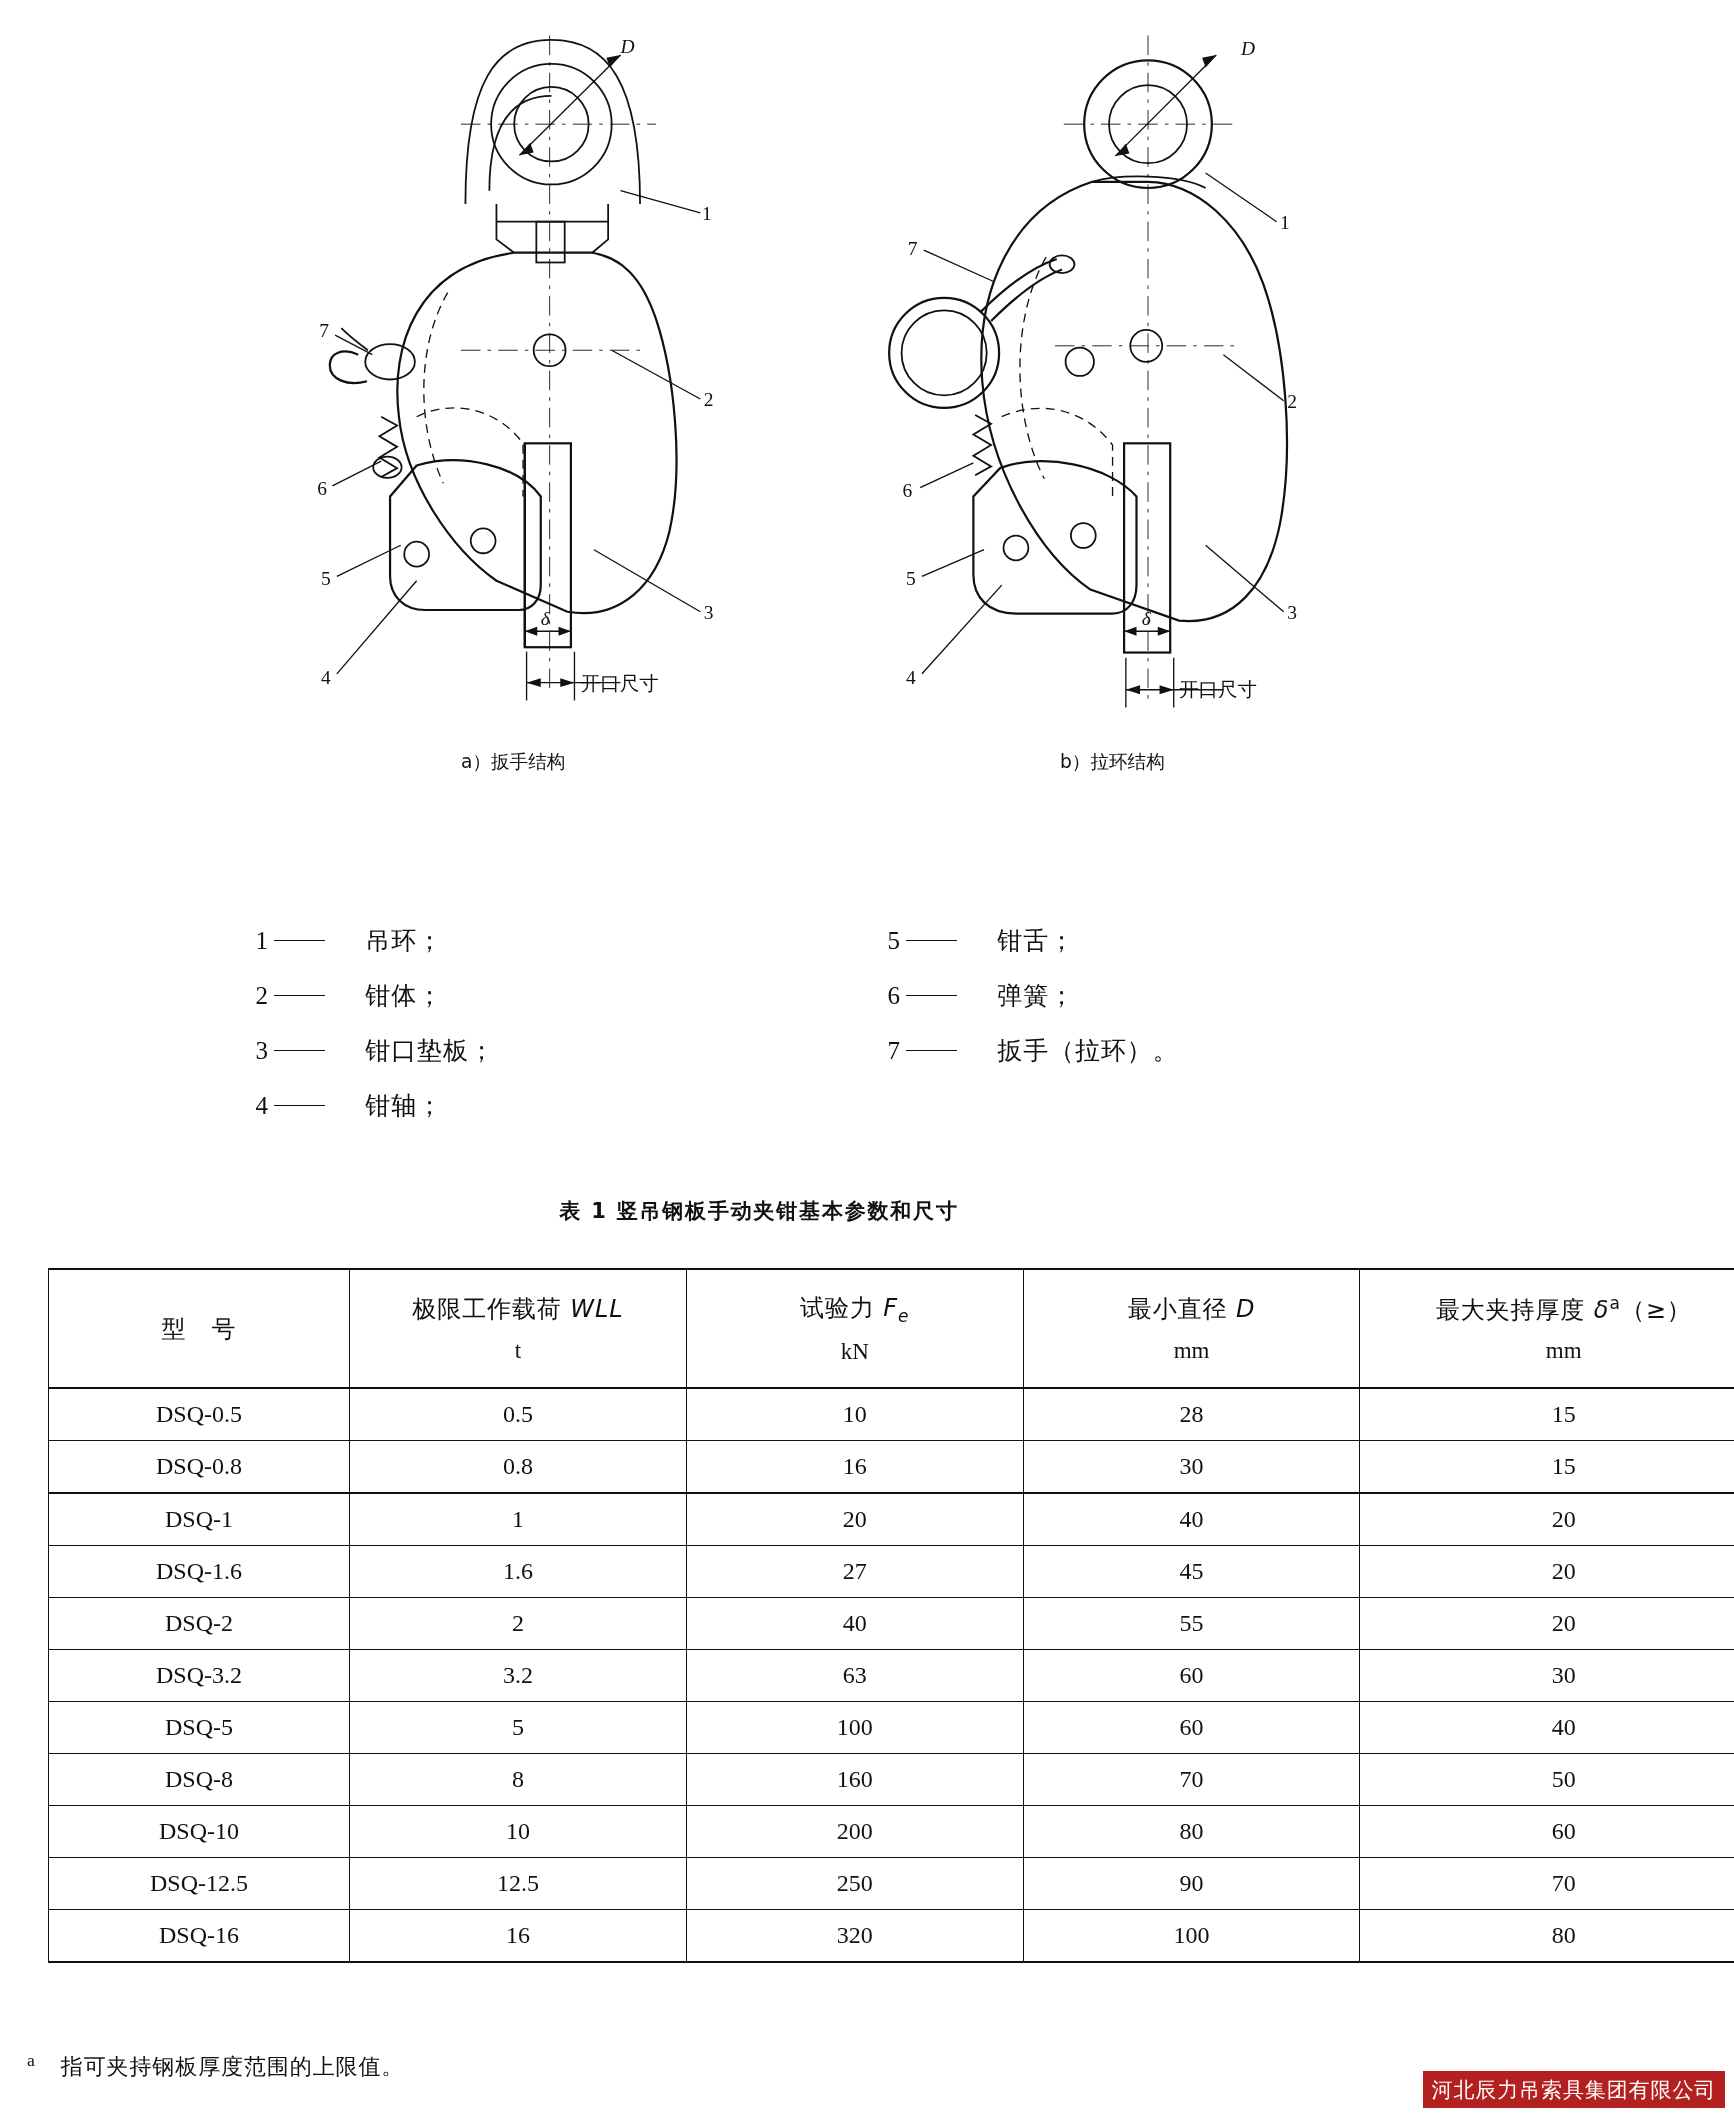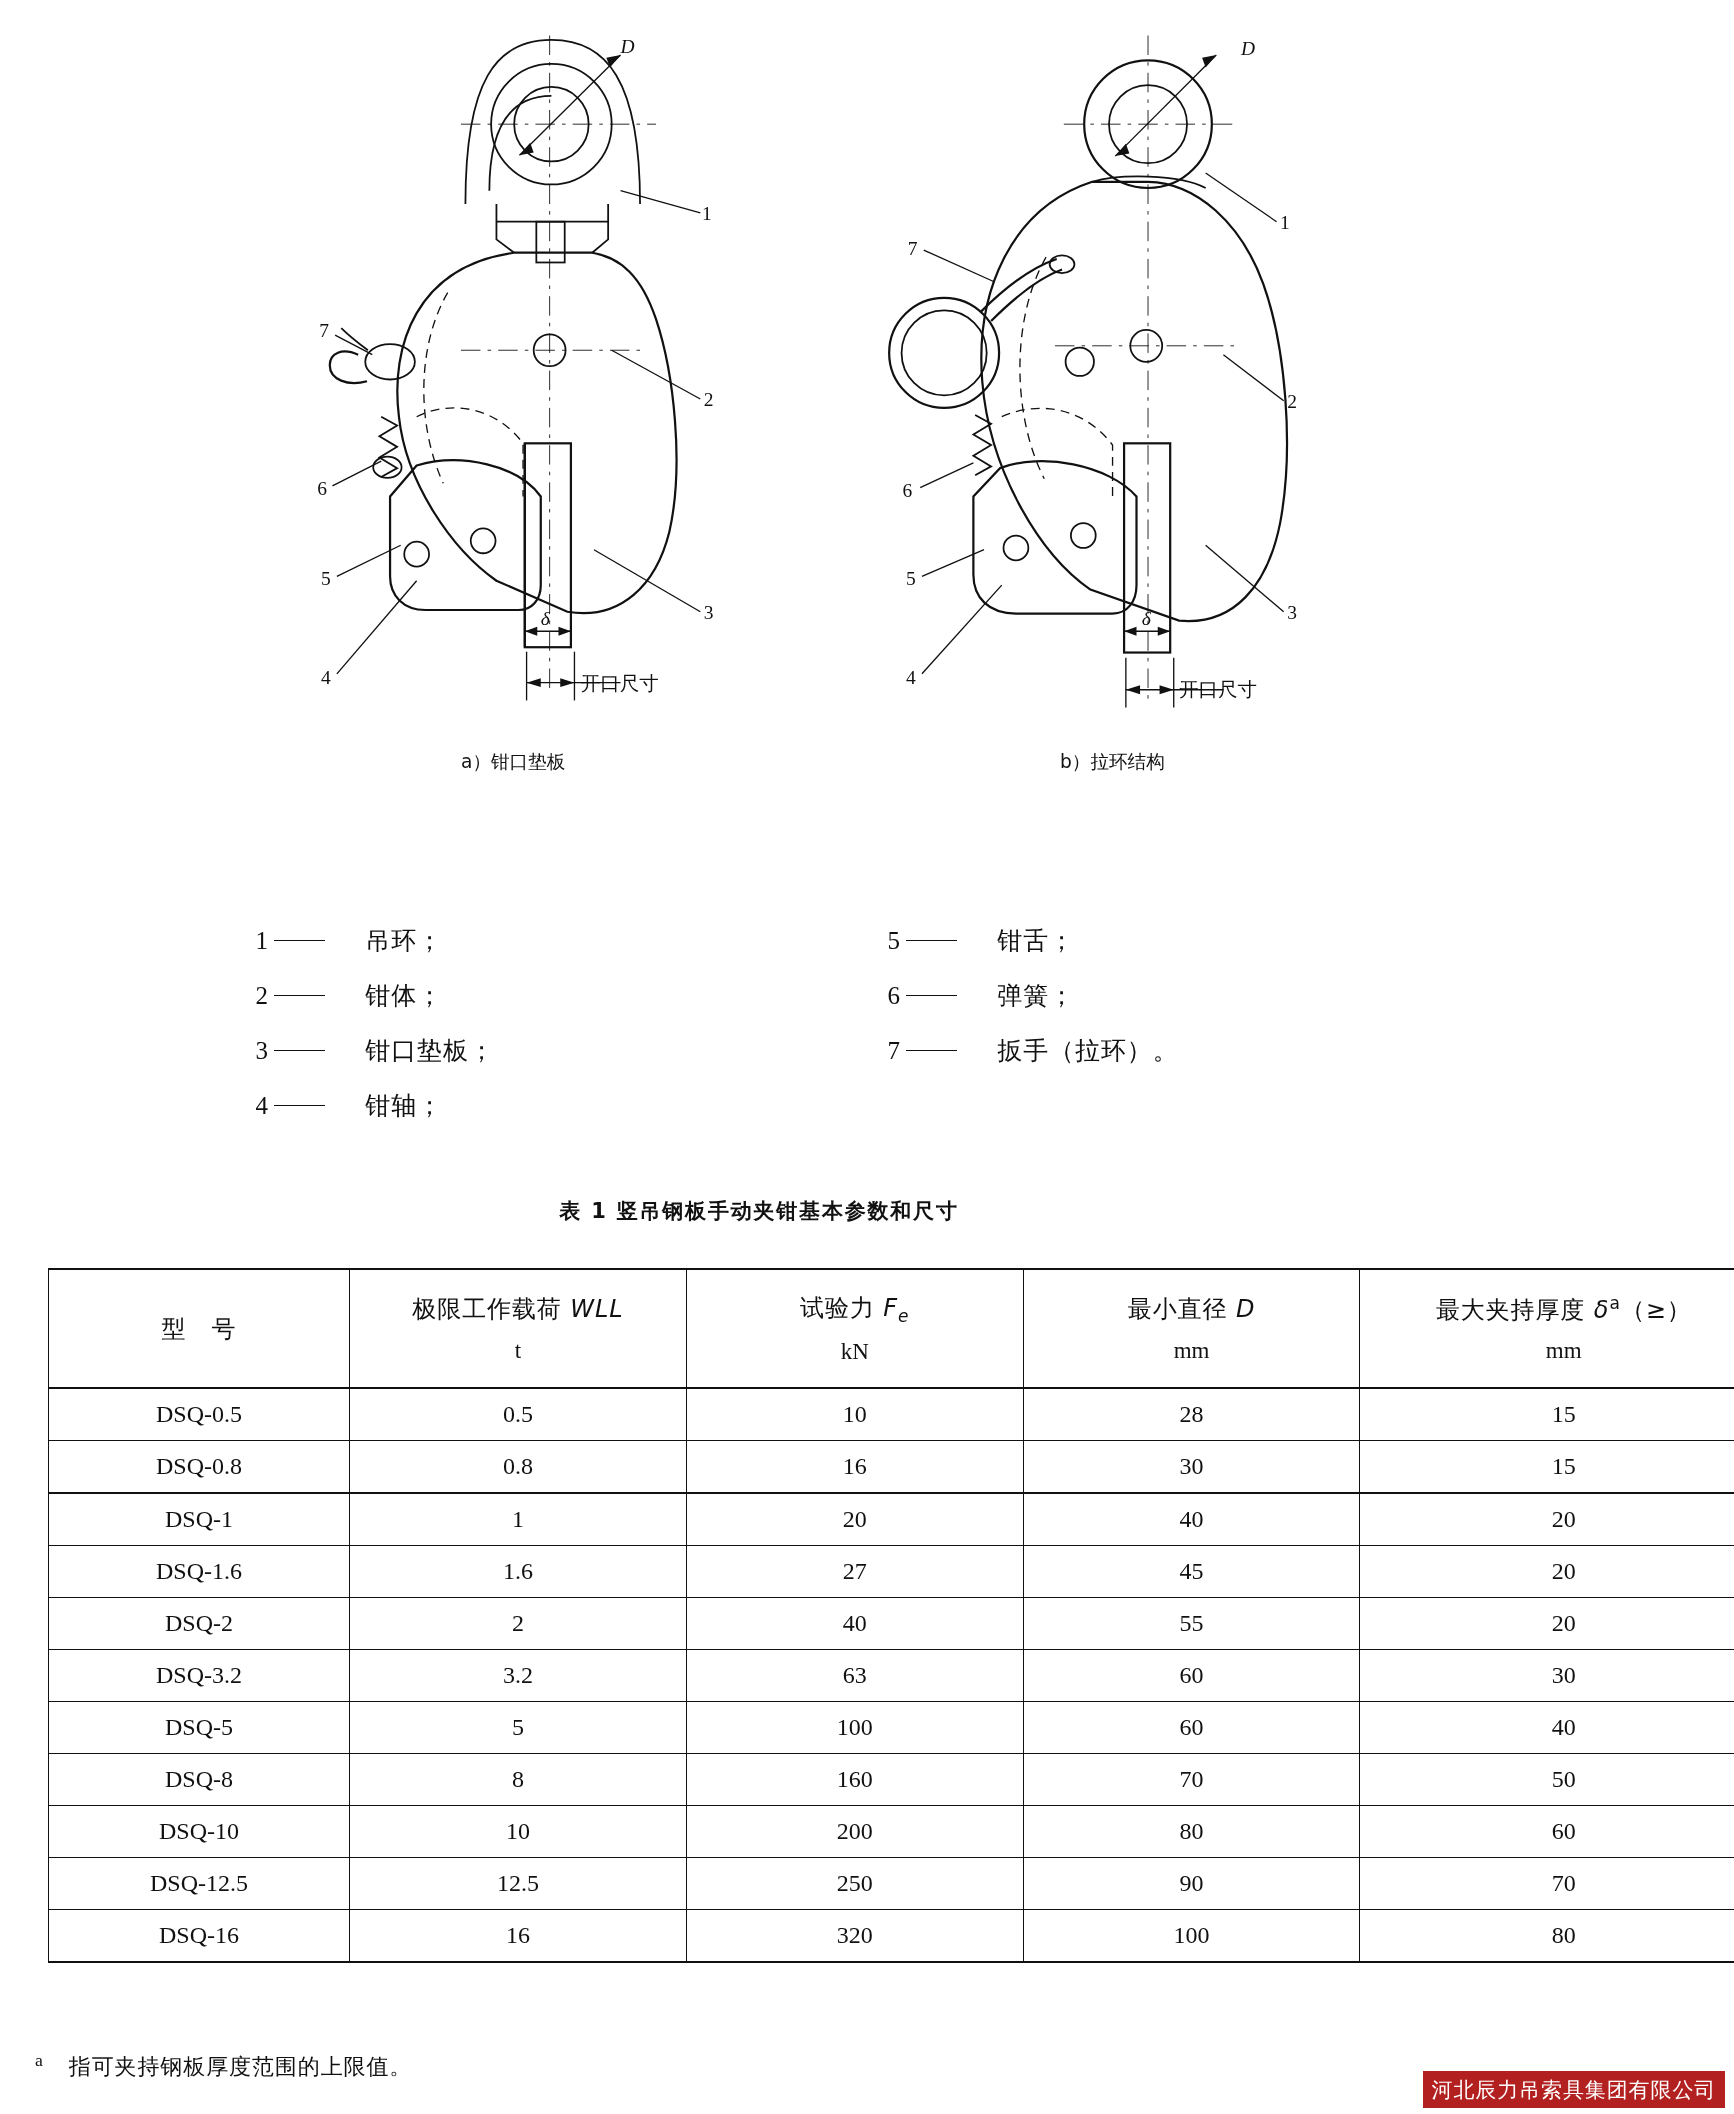--- a/index.html
+++ b/index.html
@@ -154,21 +154,21 @@
   table.params .col-fe { width: 337px; }
   table.params .col-d { width: 337px; }
   table.params .col-delta { width: 408px; }
   .ital { font-style: italic; }
   .sub { font-size: 17px; vertical-align: sub; }
   .sup { font-size: 17px; vertical-align: super; }
 
   
   .footnote {
     position: absolute;
-    left: 35px;
+    left: 27px;
     top: 2050px;
     font-family: "DejaVu Sans", sans-serif;
     font-size: 22px;
     letter-spacing: 0.9px;
     white-space: nowrap;
   }
   .footnote .fn-mark {
     font-family: "Liberation Serif", serif;
     font-size: 17.7px;
     vertical-align: super;
@@ -349,21 +349,21 @@
         <text x="1452" y="698">3</text>
         <text x="1022" y="772">4</text>
         <text x="1022" y="660">5</text>
         <text x="1018" y="560">6</text>
         <text x="1024" y="288">7</text>
         <text x="1288" y="705" font-style="italic" font-size="22">δ</text>
         <text class="svg-cn" x="1330" y="785" font-size="22">开口尺寸</text>
       </g>
     </svg>
 
-    <div class="fig-caption cap-a svg-cn">a）钳口垫板</div>
+    <div class="fig-caption cap-a svg-cn">a）扳手结构</div>
     <div class="fig-caption cap-b svg-cn">b）拉环结构</div>
   </div>
 
   <div class="legend">
     <div class="legend-col left">
       <div class="legend-item">
         <span class="legend-num">1</span>
         <span class="legend-dash"></span>
         <span class="legend-label">吊环；</span>
       </div>

